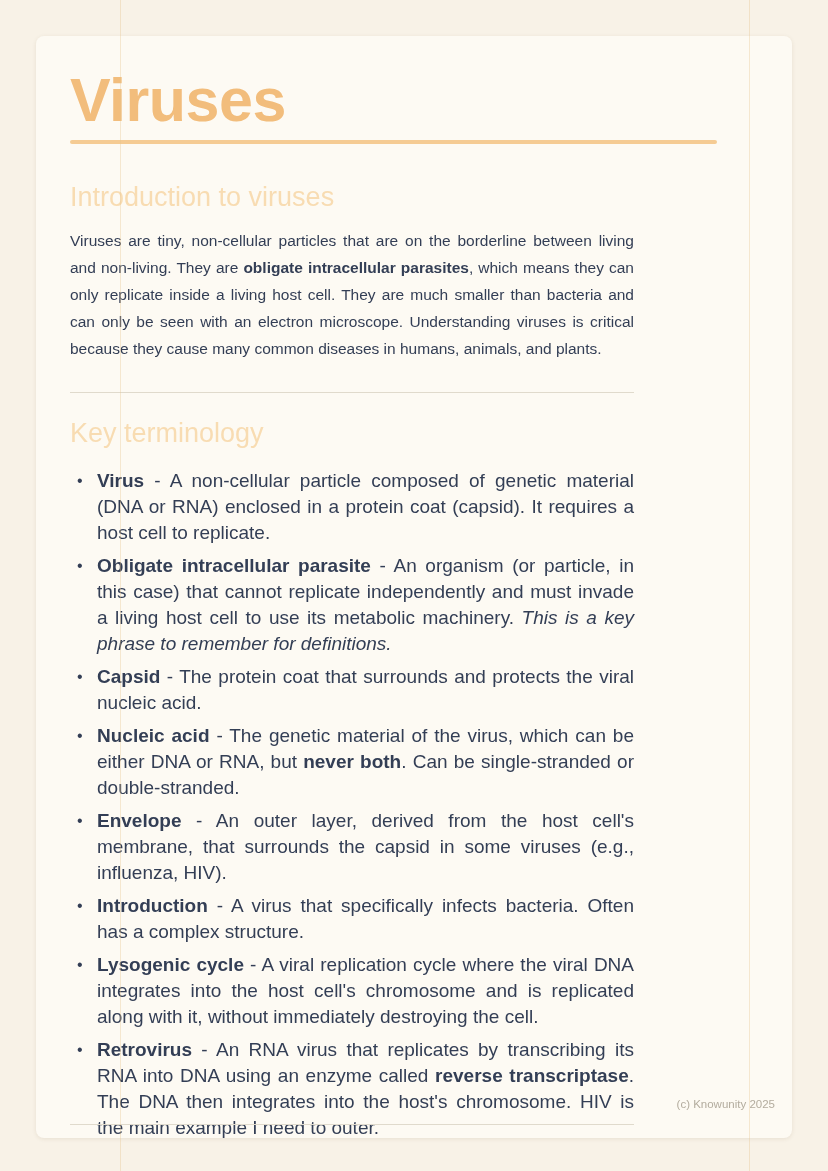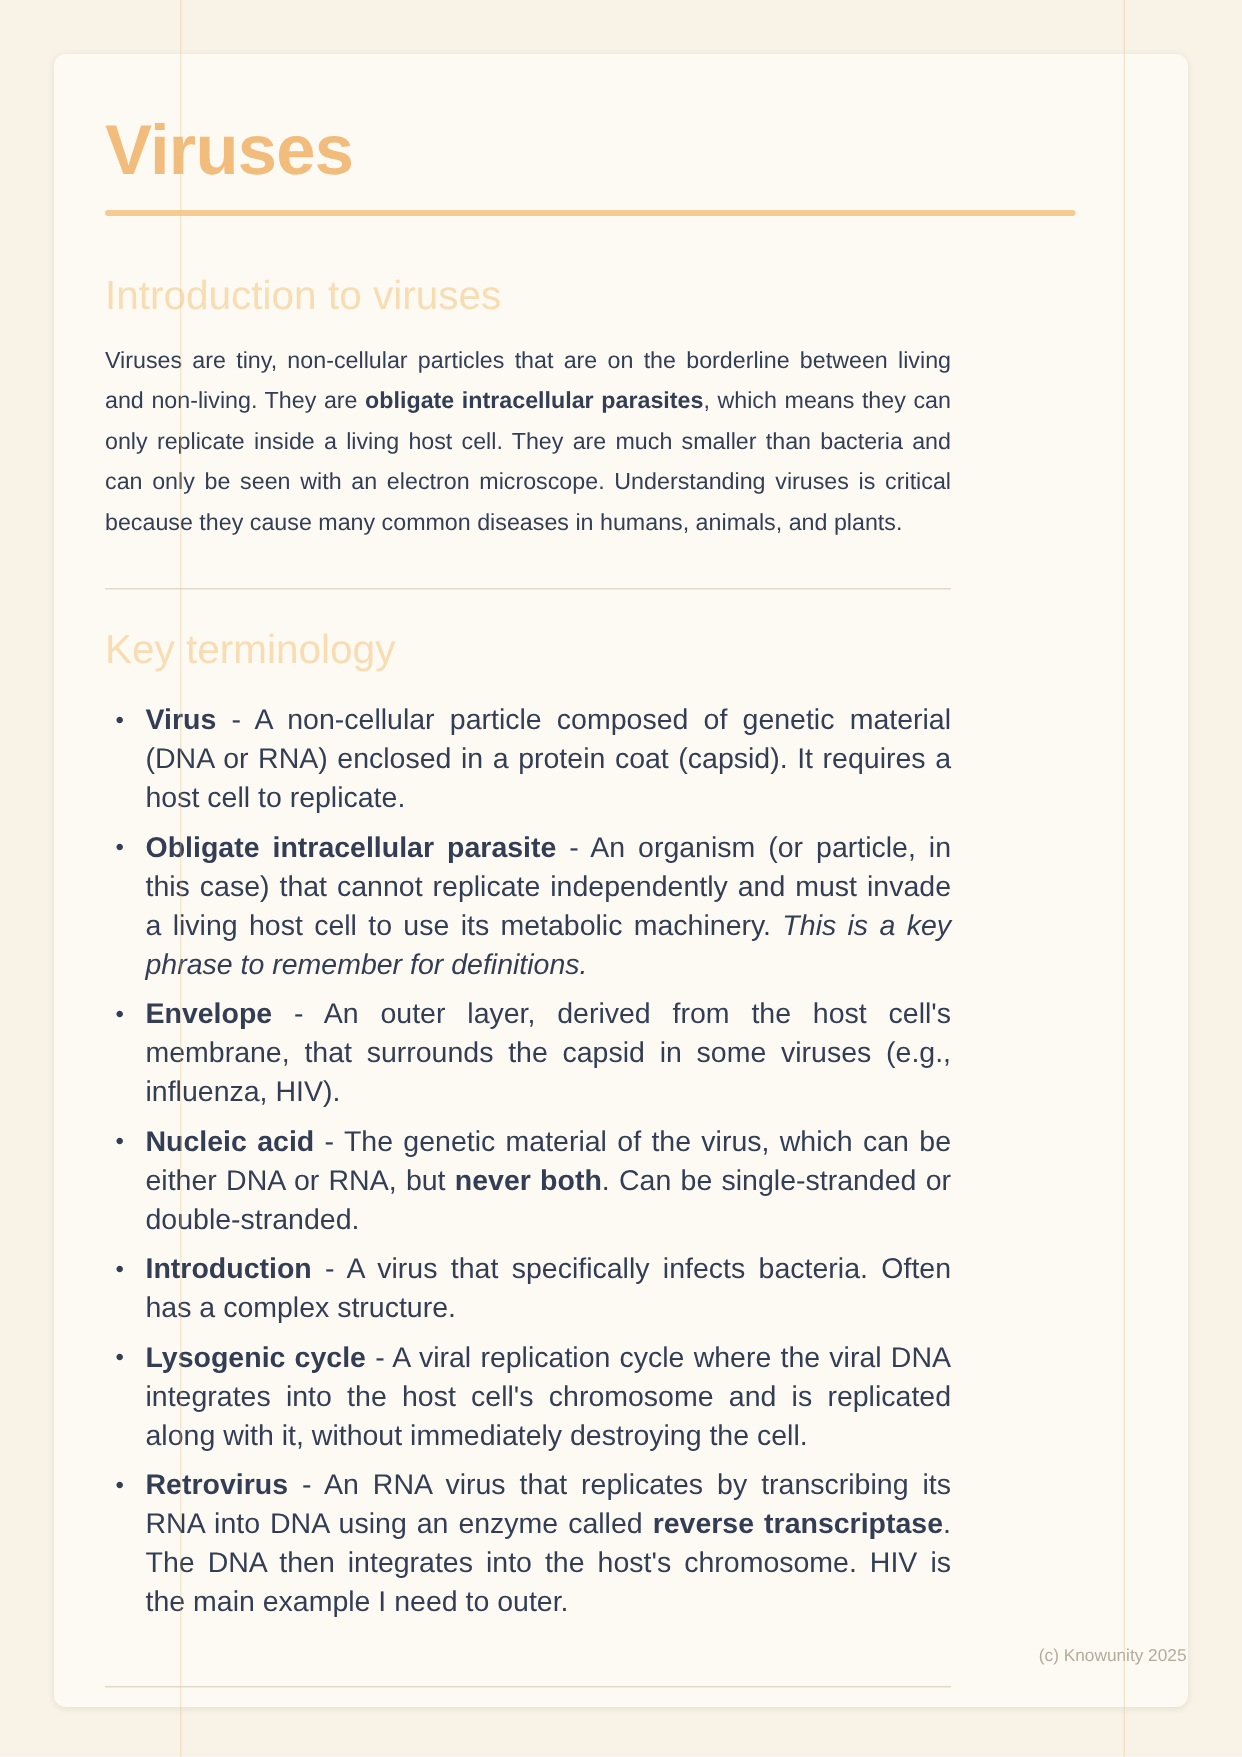--- a/index.html
+++ b/index.html
@@ -31,21 +31,21 @@
     height: 1102px;
     background: #fdfaf3;
     border-radius: 8px;
     box-shadow: 0 1px 4px rgba(90, 70, 30, 0.10);
   }
   .content {
     padding: 38px 0 0 34px;
   }
   .doc-title {
     margin: 0;
-    font-size: 47px;
+    font-size: 61px;
     line-height: 52px;
     font-weight: 800;
     letter-spacing: -0.5px;
     color: #f2bd7c;
   }
   .title-rule {
     width: 647px;
     height: 4px;
     margin-top: 14px;
     border-radius: 2px;
@@ -93,21 +93,21 @@
     position: absolute;
     left: 7px;
     top: 0;
     font-size: 16px;
     color: #333e55;
   }
   .b { font-weight: 700; }
   .i { font-style: italic; }
   .footer-credit {
     position: absolute;
-    right: 1px;
+    right: 17px;
     top: 1062px;
     font-size: 11.5px;
     color: #b3ac9e;
   }
   .bottom-divider {
     position: absolute;
     left: 34px;
     top: 1088px;
     width: 564px;
     height: 1px;
@@ -129,22 +129,23 @@
     <h2 class="section-heading heading-intro">Introduction to viruses</h2>
     <p class="intro-paragraph"><span>Viruses are tiny, non-cellular particles that are on the borderline between living and non-living. They are </span><span class="b">obligate intracellular parasites</span><span>, which means they can only replicate inside a living host cell. They are much smaller than bacteria and can only be seen with an electron microscope. Understanding viruses is critical because they cause many common diseases in humans, animals, and plants.</span></p>
 
     <hr class="divider">
 
     <h2 class="section-heading heading-terms">Key terminology</h2>
 
     <ul class="term-list">
       <li><span class="b">Virus</span><span> - A non-cellular particle composed of genetic material (DNA or RNA) enclosed in a protein coat (capsid). It requires a host cell to replicate.</span></li>
       <li><span class="b">Obligate intracellular parasite</span><span> - An organism (or particle, in this case) that cannot replicate independently and must invade a living host cell to use its metabolic machinery. </span><span class="i">This is a key phrase to remember for definitions.</span></li>
+      <li><span class="b">Capsid</span><span> - The protein coat that surrounds and protects the viral nucleic acid.</span></li>
+      <li><span class="b">Nucleic acid</span><span> - The genetic material of the virus, which can be either DNA or RNA, but </span><span class="b">never both</span><span>. Can be single-stranded or double-stranded.</span></li>
       <li><span class="b">Envelope</span><span> - An outer layer, derived from the host cell's membrane, that surrounds the capsid in some viruses (e.g., influenza, HIV).</span></li>
-      <li><span class="b">Nucleic acid</span><span> - The genetic material of the virus, which can be either DNA or RNA, but </span><span class="b">never both</span><span>. Can be single-stranded or double-stranded.</span></li>
       <li><span class="b">Introduction</span><span> - A virus that specifically infects bacteria. Often has a complex structure.</span></li>
       <li><span class="b">Lysogenic cycle</span><span> - A viral replication cycle where the viral DNA integrates into the host cell's chromosome and is replicated along with it, without immediately destroying the cell.</span></li>
       <li><span class="b">Retrovirus</span><span> - An RNA virus that replicates by transcribing its RNA into DNA using an enzyme called </span><span class="b">reverse transcriptase</span><span>. The DNA then integrates into the host's chromosome. HIV is the main example I need to outer.</span></li>
     </ul>
 
   </div>
 
   <div class="footer-credit">(c) Knowunity 2025</div>
   <div class="bottom-divider"></div>
 </div>

